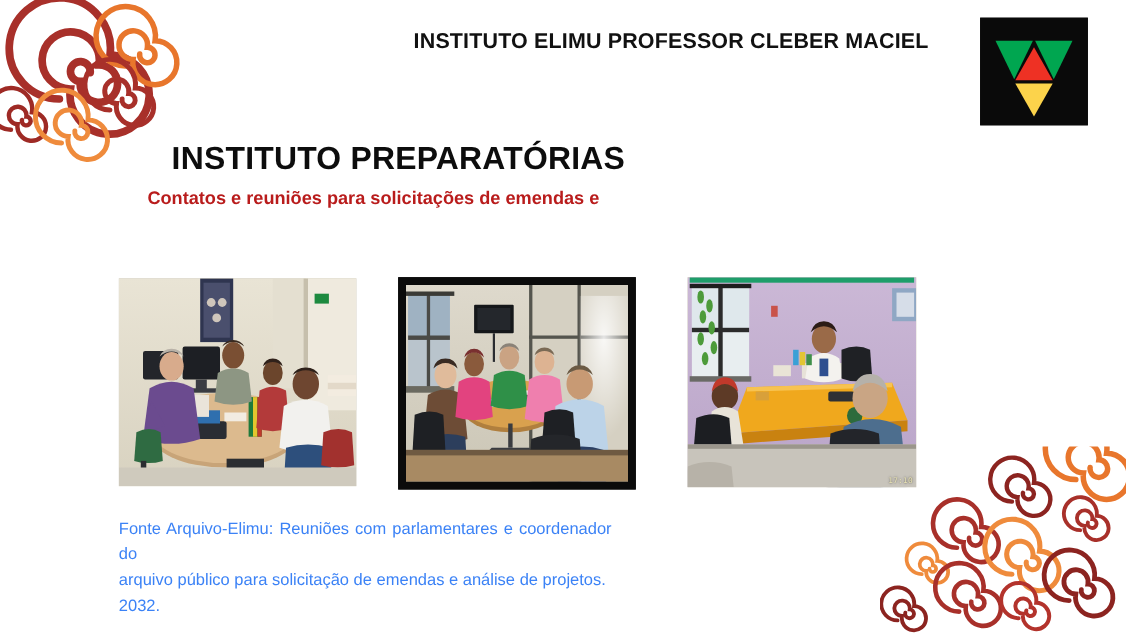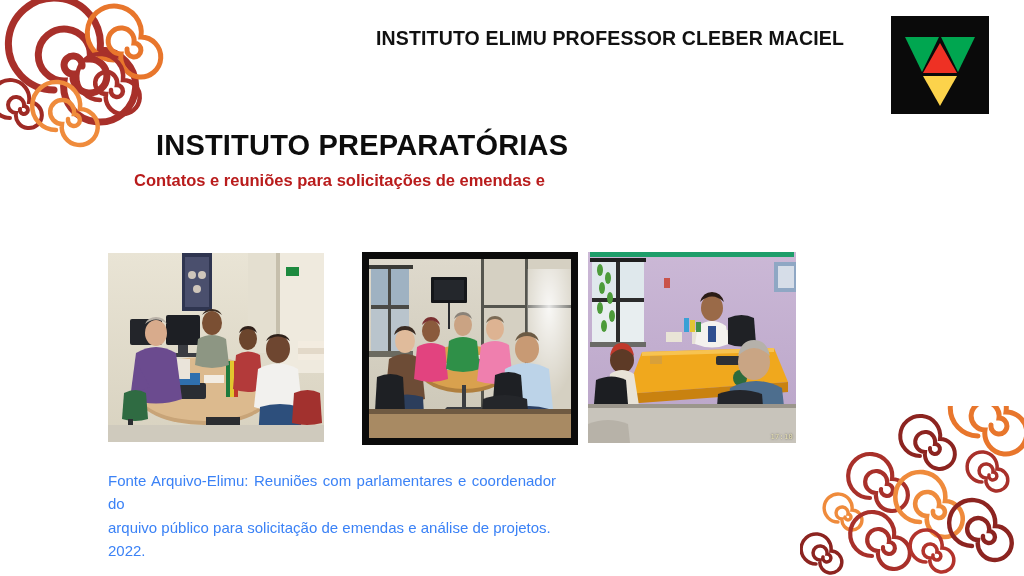--- a/index.html
+++ b/index.html
@@ -98,21 +98,21 @@
     overflow: hidden;
     background: #cfcabd;
   }
   #photo-1 { left: 108px; top: 253px; width: 216px; height: 189px; }
   #photo-2 {
     left: 362px; top: 252px; width: 216px; height: 193px;
     border: 7px solid #0b0b0b;
     box-sizing: border-box;
     background: #0b0b0b;
   }
-  #photo-3 { left: 588px; top: 252px; width: 208px; height: 191px; }
+  #photo-3 { left: 625px; top: 252px; width: 208px; height: 191px; }
   .photo svg { display: block; width: 100%; height: 100%; }
   #photo-2 .photo-inner { width: 100%; height: 100%; overflow: hidden; }
 
   #photo-3-timestamp {
     position: absolute;
     right: 3px;
     bottom: 2px;
     font-size: 7px;
     font-family: "DejaVu Sans Mono", monospace;
     color: #e8e2b4;
@@ -394,21 +394,21 @@
 
       <rect x="0" y="152" width="208" height="39" fill="#c8c4bb"></rect>
       <rect x="0" y="152" width="208" height="4" fill="#9b968c"></rect>
       <path d="M0 172 q20 -8 40 0 l2 19 l-44 0z" fill="#b7b2a8"></path>
     </svg>
     <span id="photo-3-timestamp">17:10</span>
   </div>
 
   <div id="photo-caption">
     <div>Fonte Arquivo-Elimu: Reuniões com parlamentares e coordenador do</div>
-    <div class="last-line">arquivo público para solicitação de emendas e análise de projetos. 2022.</div>
+    <div class="last-line">arquivo público para solicitação de emendas e análise de projetos. 2032.</div>
   </div>
 
   <div class="spiral-cluster" id="spiral-cluster-bottomright">
     <svg viewBox="0 0 228 174" xmlns="http://www.w3.org/2000/svg">
       <g fill="none" stroke-linecap="round">
 
         <path d="M178 30 a28 28 0 1 1 28 -24 a21 21 0 1 1 -21 18 a14 14 0 1 1 14 -12 a8 8 0 1 1 -8 7" stroke="#e8762c" stroke-width="5"></path>
 
         <path d="M120 50 a20 20 0 1 1 20 -17 a15 15 0 1 1 -15 13 a10 10 0 1 1 10 -8 a5 5 0 1 1 -5 4" stroke="#8c2420" stroke-width="4"></path>
 

